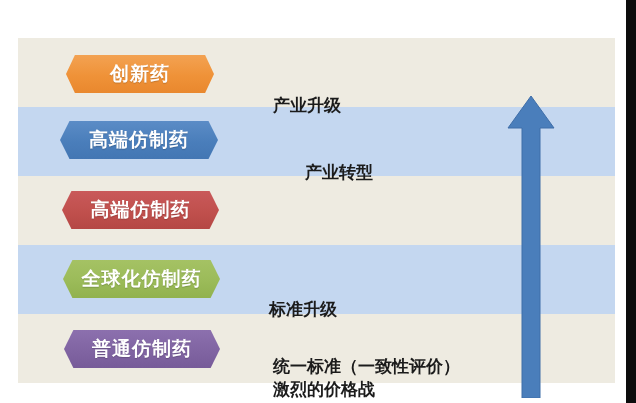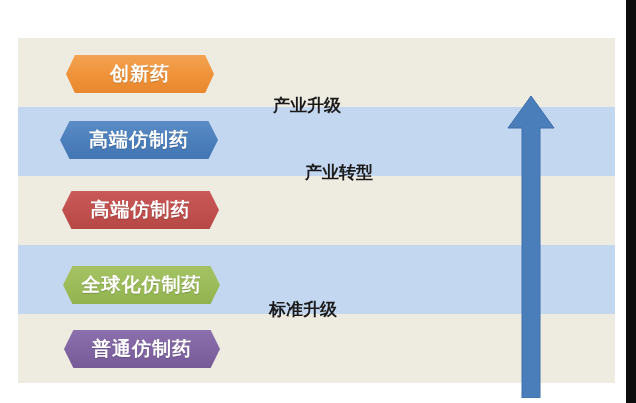--- a/index.html
+++ b/index.html
@@ -66,21 +66,21 @@
     font-size: 19px;
     color: #ffffff;
     letter-spacing: 1px;
     white-space: nowrap;
     text-shadow: 0 1px 1px rgba(0,0,0,0.18);
   }
 
   .hex-0 { left: 48px; top: 17px;  width: 148px; background: linear-gradient(180deg,#f3a252 0%, #ef9238 55%, #e9882e 100%); }
   .hex-1 { left: 42px; top: 83px;  width: 158px; background: linear-gradient(180deg,#5b8cc6 0%, #4a7ebb 55%, #4376b3 100%); }
   .hex-2 { left: 44px; top: 153px; width: 157px; background: linear-gradient(180deg,#c9595a 0%, #c0504d 55%, #b54744 100%); justify-content: center; }
-  .hex-3 { left: 45px; top: 228px; width: 157px; background: linear-gradient(180deg,#a5c264 0%, #9bbb59 55%, #91b24e 100%); text-align: right; }
+  .hex-3 { left: 45px; top: 222px; width: 157px; background: linear-gradient(180deg,#a5c264 0%, #9bbb59 55%, #91b24e 100%); text-align: right; }
   .hex-4 { left: 46px; top: 292px; width: 156px; background: linear-gradient(180deg,#8c70ae 0%, #8064a2 55%, #775b99 100%); }
 
   
   .caption {
     position: absolute;
     font-family: Liberation Mono, monospace;
     font-weight: bold;
     font-size: 17px;
     color: #1b1b1b;
     white-space: nowrap;
@@ -128,20 +128,24 @@
     <div class="hex hex-3">
       <span class="hex-label">全球化仿制药</span>
     </div>
     <div class="hex hex-4">
       <span class="hex-label">普通仿制药</span>
     </div>
 
     <div class="caption cap-0">产业升级</div>
     <div class="caption cap-1">产业转型</div>
     <div class="caption cap-3">标准升级</div>
+    <div class="caption cap-4">
+      <span class="cap-line">统一标准（一致性评价）</span>
+      <span class="cap-line">激烈的价格战</span>
+    </div>
 
     <div class="arrow">
       <svg width="48" height="302" viewBox="0 0 48 302" xmlns="http://www.w3.org/2000/svg">
         <polygon points="24,0 47,32 33,32 33,302 15,302 15,32 1,32" fill="#4a7ebb" stroke="#3f6ea8" stroke-width="1"></polygon>
       </svg>
     </div>
 
   </div>
 
   <div class="edge-strip"></div>

